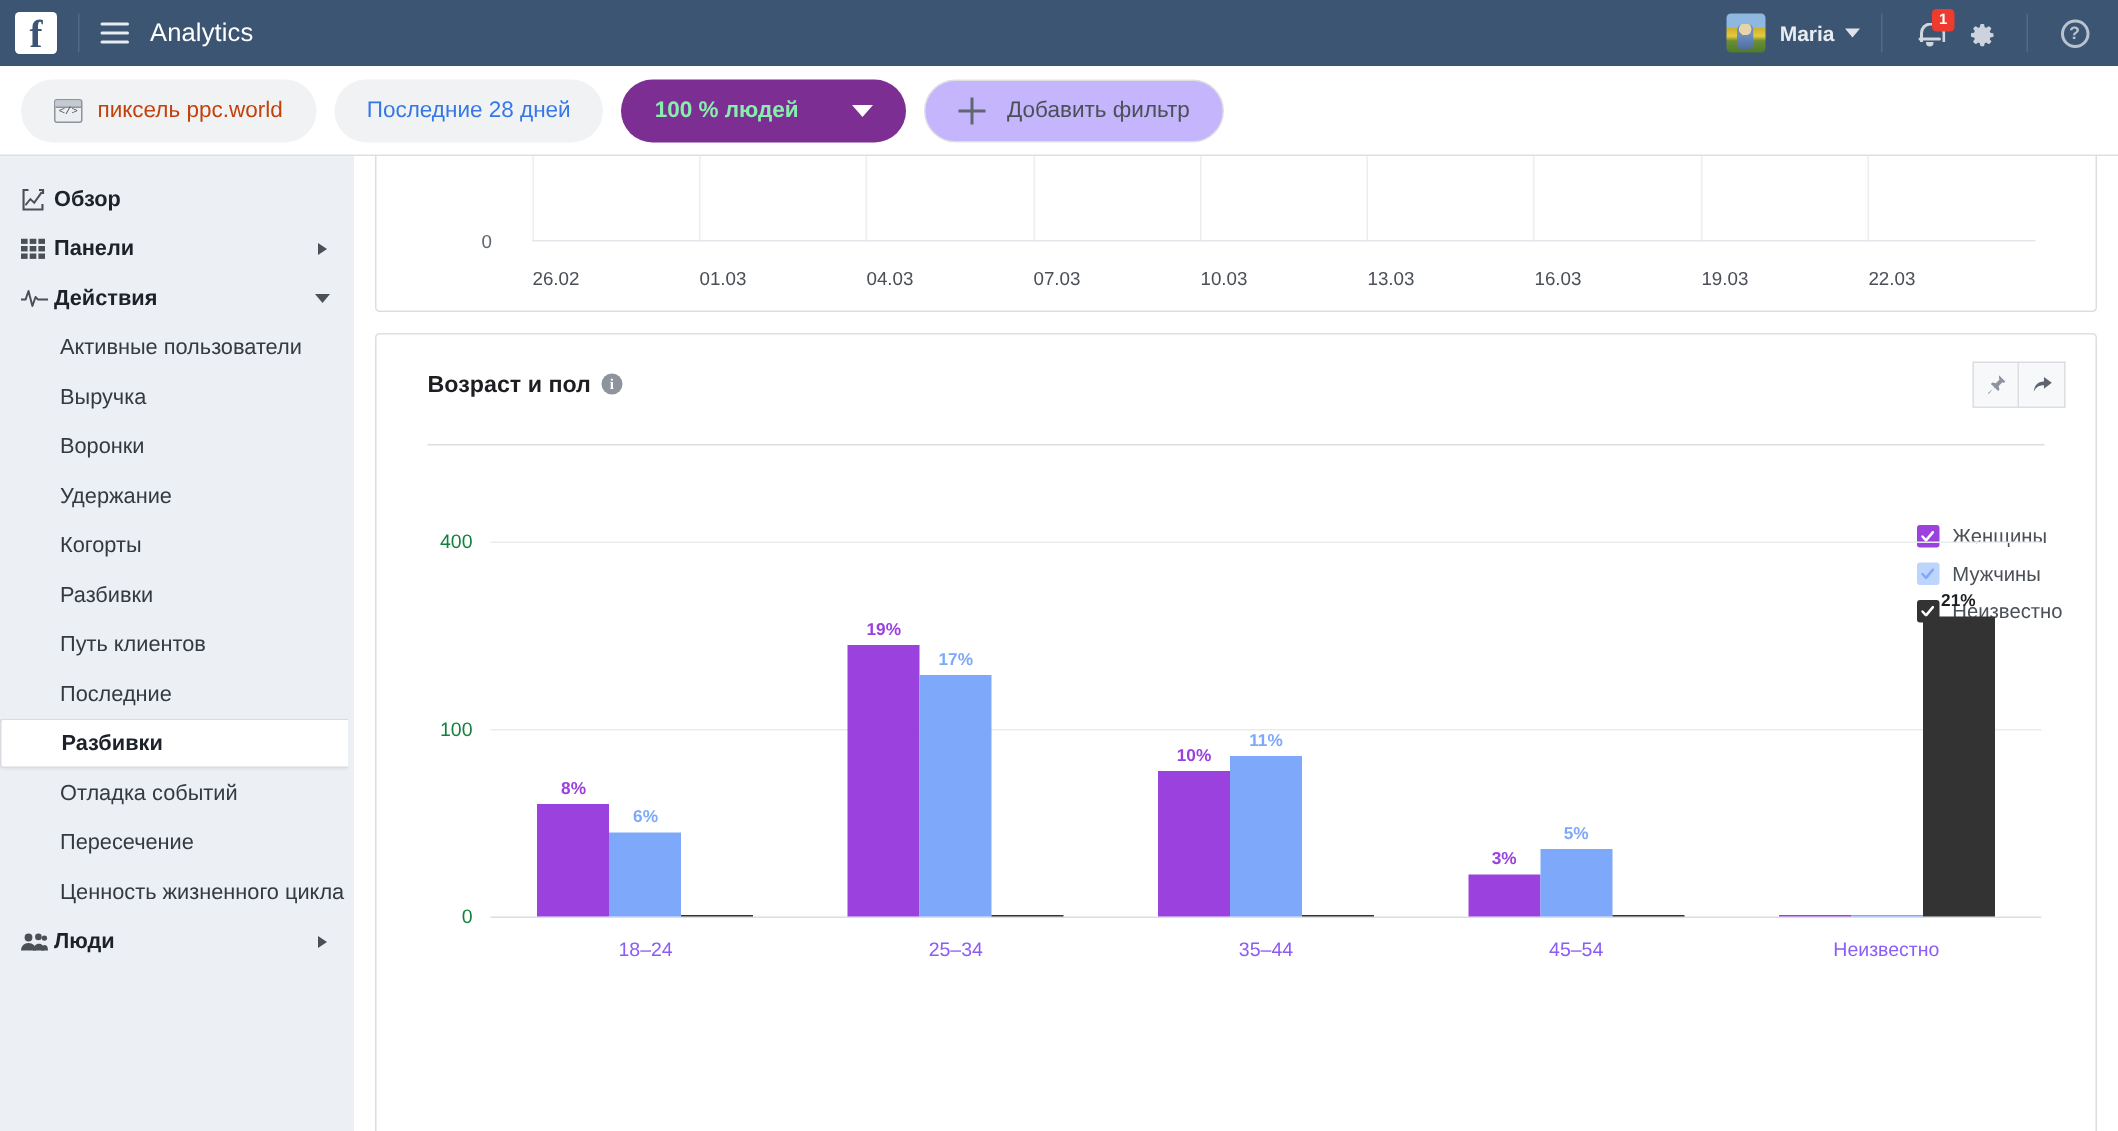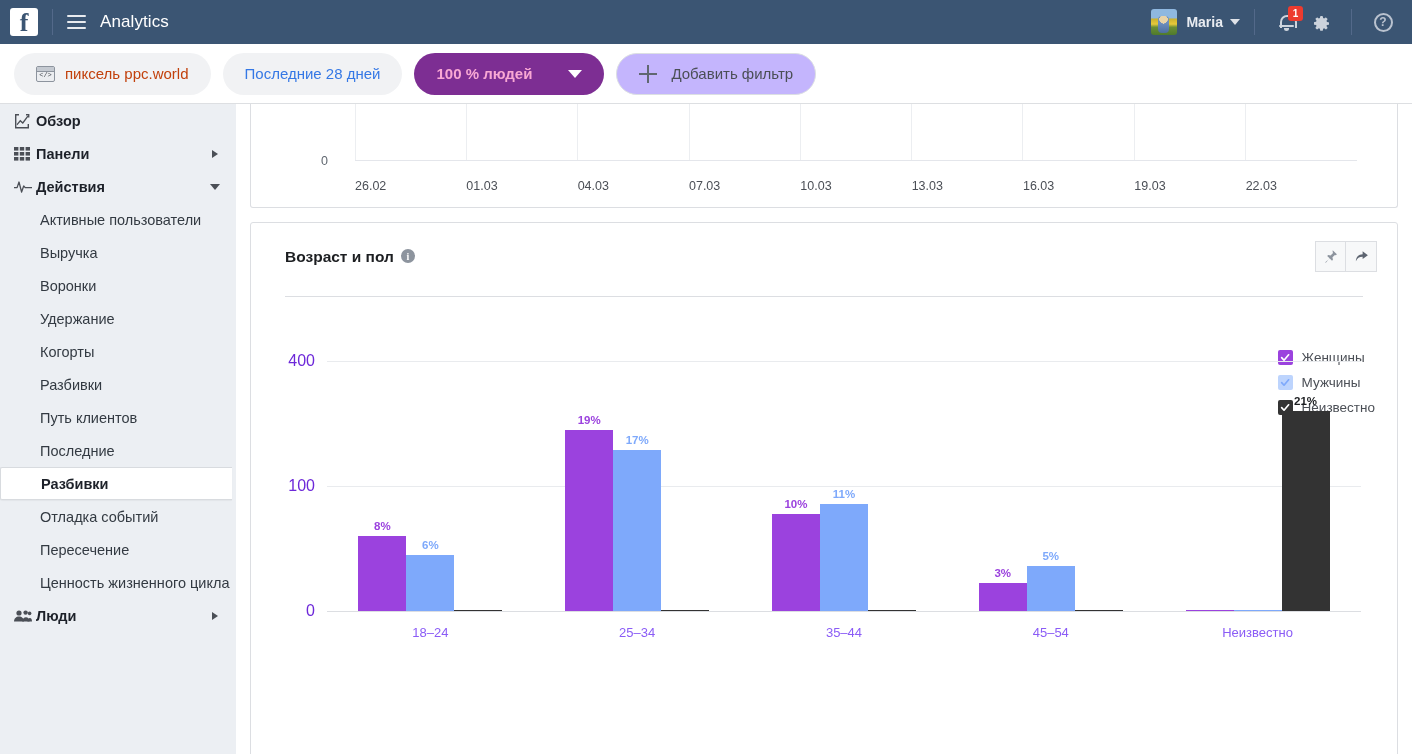--- a/index.html
+++ b/index.html
@@ -81,21 +81,21 @@
   .filterbar {
     height: 60px; background: #fff; border-bottom: 1px solid #dddfe2;
     display: flex; align-items: center; padding: 0 14px; gap: 12px;
   }
   .pill {
     height: 42px; border-radius: 21px; display: flex; align-items: center;
     padding: 0 22px; font-size: 15px; cursor: pointer; white-space: nowrap;
   }
   .pill-grey { background: #f1f2f4; color: #c2410c; gap: 10px; }
   .pill-grey2 { background: #f1f2f4; color: #3578e5; }
-  .pill-purple { background: #7d2e93; color: #f9a8d4; font-weight: bold; gap: 36px; }
+  .pill-purple { background: #7d2e93; color: #86efac; font-weight: bold; gap: 36px; }
   .pill-purple .pct { font-weight: bold; }
   .pill-outline {
     background: #c4b5fd; border: 1px solid #dcdfe3; color: #4b4f56; gap: 14px;
   }
   .pixel-ico {
     width: 19px; height: 16px; border: 1.6px solid #8d949e; border-radius: 2px;
     position: relative; background: #eceef1; flex: none;
   }
   .pixel-ico::before {
     content: ""; position: absolute; left: 0; right: 0; top: 0; height: 4px;
@@ -118,21 +118,21 @@
     content: ""; position: absolute; background: #606770;
   }
   .plus::before { left: 8px; top: 0; width: 2px; height: 18px; }
   .plus::after  { top: 8px; left: 0; height: 2px; width: 18px; }
 
   
   .body-wrap { display: flex; height: 650px; }
 
   .sidebar {
     width: 236px; background: #eceff3; flex: none;
-    position: relative;
+    padding-top: 12px; position: relative;
   }
   .side-item {
     height: 33px; display: flex; align-items: center;
     padding-left: 14px; font-size: 14.5px; color: #1d2129; cursor: pointer;
   }
   .side-item .sico { width: 22px; flex: none; display: flex; align-items: center; }
   .side-item .slabel { font-weight: bold; }
   .side-item .arrow-r {
     margin-left: auto; margin-right: 18px;
     width: 0; height: 0;
@@ -188,21 +188,21 @@
   .cbox {
     width: 15px; height: 15px; border-radius: 2px; flex: none;
     display: flex; align-items: center; justify-content: center;
   }
   .cbox svg { display: block; }
   .legend-label { font-size: 13.5px; color: #4b4f56; margin-left: 9px; }
 
   
   .chart-area { position: relative; height: 250px; margin: 64px 34px 0 34px; }
   .ylab {
-    position: absolute; right: calc(100% - 30px); font-size: 16px; color: #6d28d9;
+    position: absolute; right: calc(100% - 30px); font-size: 13px; color: #15803d;
     transform: translateY(-50%); text-align: right; width: 34px;
   }
   .gridline { position: absolute; left: 42px; right: 2px; height: 1px; background: #e9ebee; }
   .gridline.base { background: #dcdee2; }
   .plot {
     position: absolute; left: 42px; right: 2px; bottom: 0; top: 0;
     display: flex; align-items: flex-end;
   }
   .group { flex: 1; display: flex; align-items: flex-end; justify-content: center; gap: 0; height: 100%; position: relative; }
   .bar { width: 48px; position: relative; }

